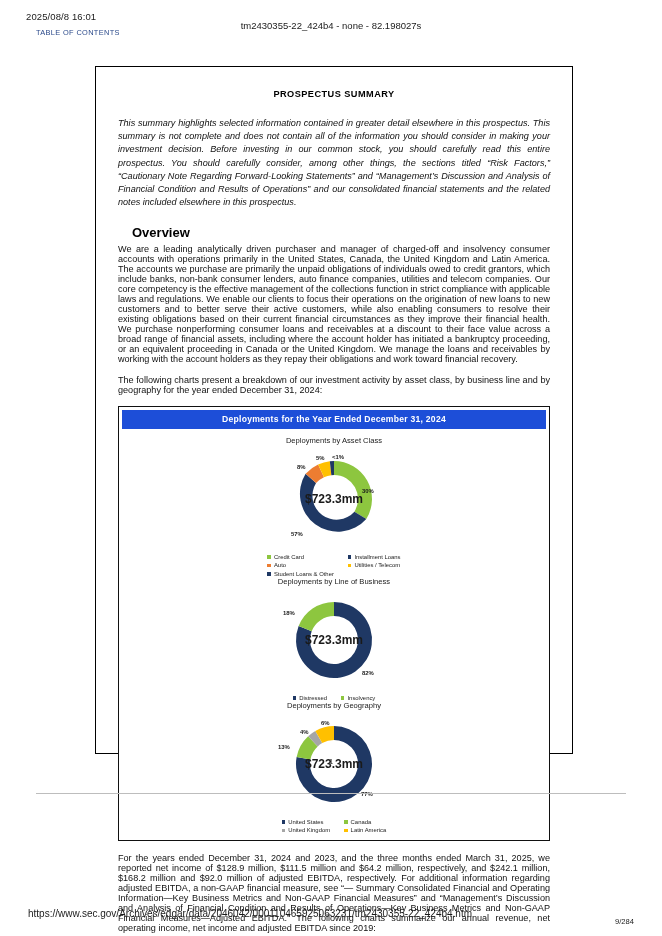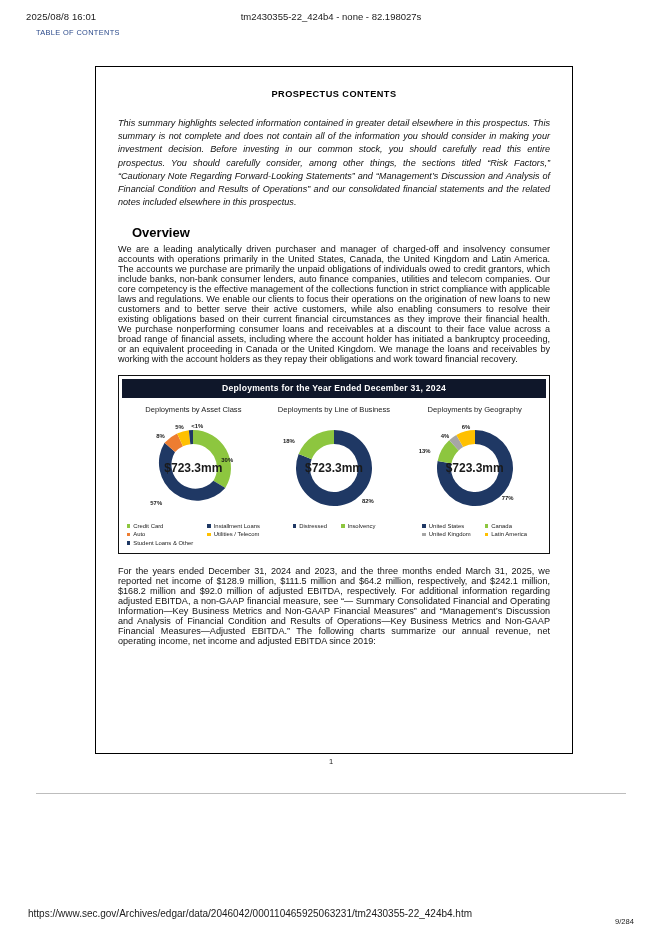--- a/index.html
+++ b/index.html
@@ -14,21 +14,21 @@
 
   
   .print-header{
     position:absolute;top:0;left:0;width:662px;height:46px;
   }
   .ph-date{
     position:absolute;left:26px;top:11px;
     font-size:9.5px;color:#1a1a1a;letter-spacing:.1px;
   }
   .ph-title{
-    position:absolute;left:0;top:11px;width:662px;text-align:center;
+    position:absolute;left:0;top:20px;width:662px;text-align:center;
     font-size:9.5px;color:#1a1a1a;
   }
   .ph-toc{
     position:absolute;left:36px;top:28px;
     font-size:7.4px;color:#2b4a8b;letter-spacing:.35px;
     text-decoration:none;
   }
 
   
   .doc-frame{
@@ -73,32 +73,33 @@
     color:#111;
   }
 
   
   .exhibit{
     border:1px solid #111;
     margin:4px 0 12px 0;
     background:#fff;
   }
   .exhibit-band{
-    background:#0f172a;
+    background:#1d4ed8;
     color:#fff;
     text-align:center;
     font-size:8.6px;
     font-weight:bold;
     letter-spacing:.25px;
     padding:4px 0 4.5px 0;
     margin:3px 3px 0 3px;
   }
   .charts-row{
     display:flex;
     padding:7px 4px 7px 4px;
+    flex-direction:column;
   }
   .chart-col{
     flex:1 1 0;
     display:flex;
     flex-direction:column;
     align-items:center;
   }
   .chart-caption{
     font-size:7.6px;
     color:#222;
@@ -171,28 +172,29 @@
 
 <div class="print-header">
   <div class="ph-date">2025/08/8 16:01</div>
   <div class="ph-title">tm2430355-22_424b4 - none - 82.198027s</div>
   <a class="ph-toc" href="#">TABLE OF CONTENTS</a>
 </div>
 
 <div class="doc-frame">
   <div class="doc-inner">
 
-    <div class="doc-title">PROSPECTUS CONTENTS</div>
+    <div class="doc-title">PROSPECTUS SUMMARY</div>
 
     <p class="lead">This summary highlights selected information contained in greater detail elsewhere in this prospectus. This summary is not complete and does not contain all of the information you should consider in making your investment decision. Before investing in our common stock, you should carefully read this entire prospectus. You should carefully consider, among other things, the sections titled “Risk Factors,” “Cautionary Note Regarding Forward-Looking Statements” and “Management’s Discussion and Analysis of Financial Condition and Results of Operations” and our consolidated financial statements and the related notes included elsewhere in this prospectus.</p>
 
     <h2 class="section">Overview</h2>
 
     <p class="body">We are a leading analytically driven purchaser and manager of charged-off and insolvency consumer accounts with operations primarily in the United States, Canada, the United Kingdom and Latin America. The accounts we purchase are primarily the unpaid obligations of individuals owed to credit grantors, which include banks, non-bank consumer lenders, auto finance companies, utilities and telecom companies. Our core competency is the effective management of the collections function in strict compliance with applicable laws and regulations. We enable our clients to focus their operations on the origination of new loans to new customers and to better serve their active customers, while also enabling consumers to resolve their existing obligations based on their current financial circumstances as they improve their financial health. We purchase nonperforming consumer loans and receivables at a discount to their face value across a broad range of financial assets, including where the account holder has initiated a bankruptcy proceeding, or an equivalent proceeding in Canada or the United Kingdom. We manage the loans and receivables by working with the account holders as they repay their obligations and work toward financial recovery.</p>
 
+    <p class="body">The following charts present a breakdown of our investment activity by asset class, by business line and by geography for the year ended December 31, 2024:</p>
 
     <div class="exhibit">
       <div class="exhibit-band">Deployments for the Year Ended December 31, 2024</div>
 
       <div class="charts-row">
 
         <div class="chart-col">
           <div class="chart-caption">Deployments by Asset Class</div>
           <div class="donut-wrap">
             <svg width="122" height="96" viewBox="0 0 122 96">

